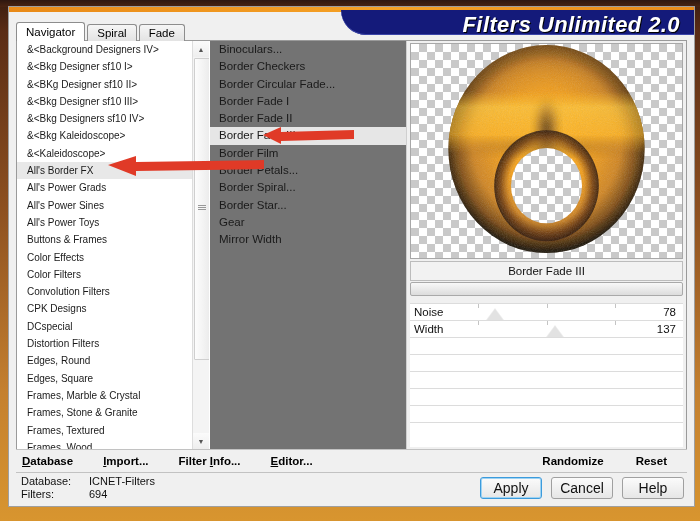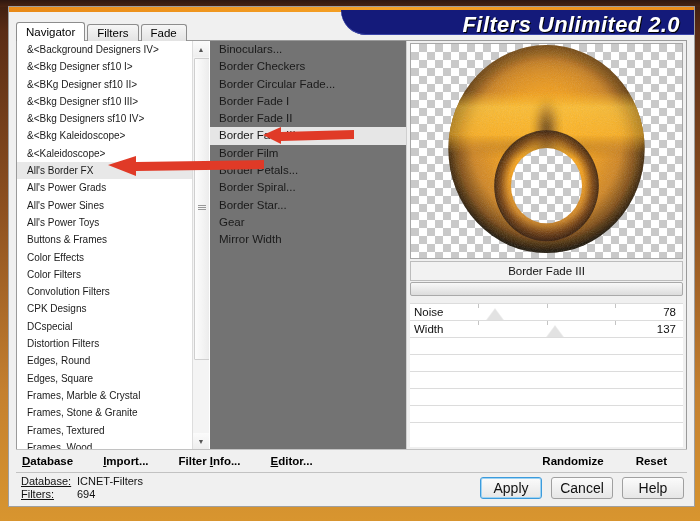--- a/index.html
+++ b/index.html
@@ -213,21 +213,21 @@
   
   #statusbar{
     position:absolute;left:0;right:0;bottom:0;height:33px;
     background:#f0f0f0;
   }
   #statuslines{
     position:absolute;left:12px;top:2px;font-size:11px;color:#111;
     line-height:13px;
   }
   .stline{display:flex;}
-  .stkey{width:56px;text-decoration:underline;}
+  .stkey{width:68px;}
   .stval{}
   #dlgbuttons{
     position:absolute;right:10px;top:4px;display:flex;gap:9px;
   }
   .dbtn{
     width:62px;height:22px;line-height:20px;text-align:center;
     font-size:14px;color:#111;
     background:linear-gradient(180deg,#fbfbfb,#e6e6e6);
     border:1px solid #a0a0a0;border-radius:3px;
     cursor:pointer;box-sizing:border-box;
@@ -248,21 +248,21 @@
 
     <div id="titlebar">
       <div id="orangebar"></div>
       <div id="bluebanner">
         <div id="bluebanner-title">Filters Unlimited 2.0</div>
       </div>
     </div>
 
     <div id="tabstrip">
       <div class="tab active">Navigator</div>
-      <div class="tab">Filters</div>
+      <div class="tab">Spiral</div>
       <div class="tab">Fade</div>
     </div>
 
     <div id="content">
 
       <div id="catlist">
         <div class="listitem">&amp;&lt;Background Designers IV&gt;</div>
         <div class="listitem">&amp;&lt;Bkg Designer sf10 I&gt;</div>
         <div class="listitem">&amp;&lt;BKg Designer sf10 II&gt;</div>
         <div class="listitem">&amp;&lt;Bkg Designer sf10 III&gt;</div>

